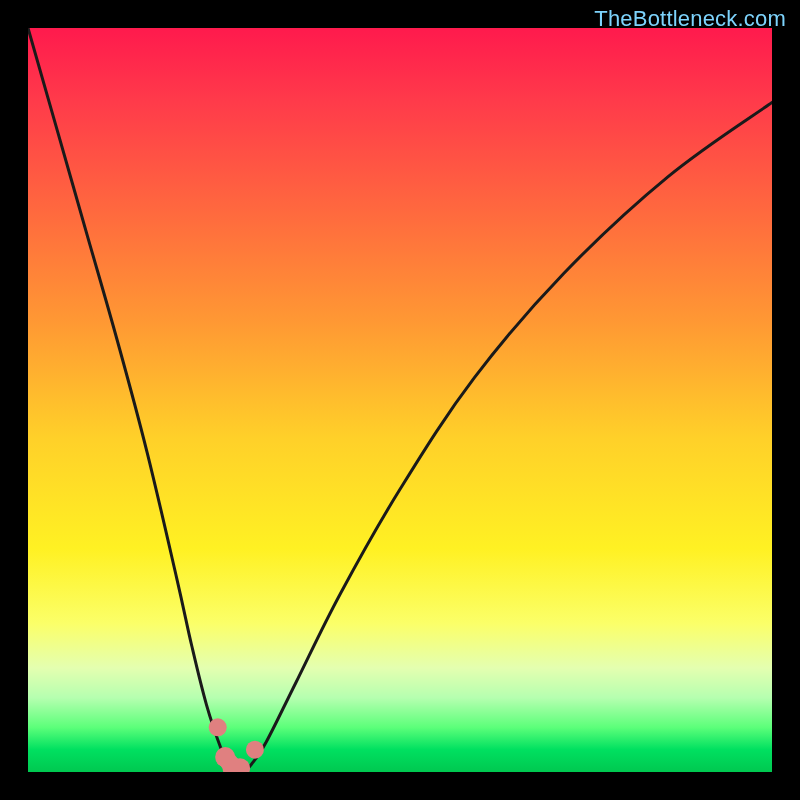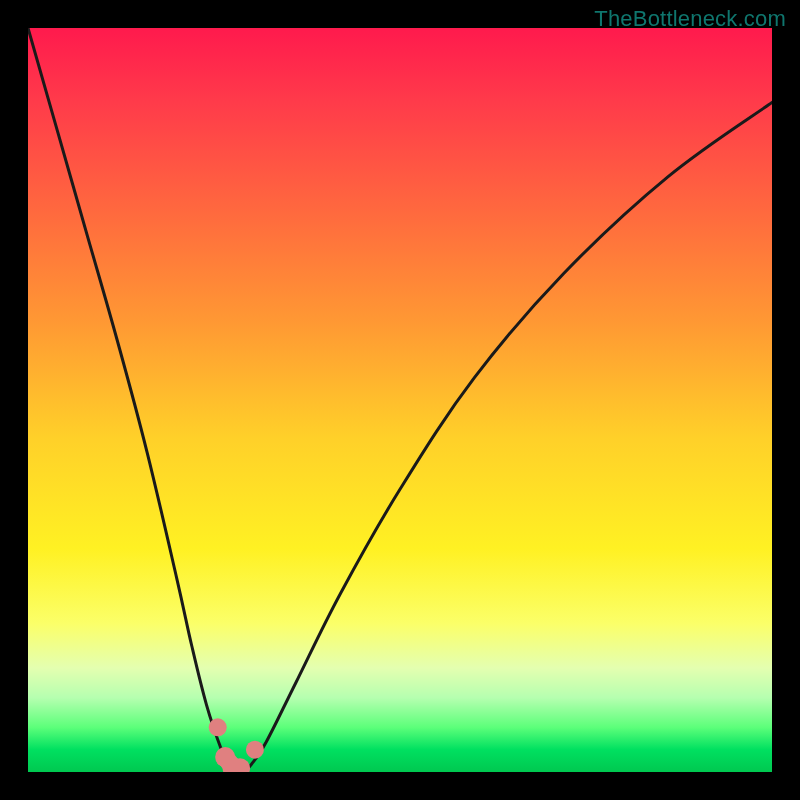--- a/index.html
+++ b/index.html
@@ -37,21 +37,21 @@
       #b6ffb0 90%,
       #5cff7a 94%,
       #00e060 97%,
       #00c850 100%
     );
   }
   .watermark {
     position: absolute;
     top: 6px;
     right: 14px;
-    color: #0f766e;
+    color: #7dd3fc;
     font-size: 22px;
     letter-spacing: 0.2px;
     font-weight: 500;
   }
   svg.curve {
     position: absolute;
     left: 0;
     top: 0;
     width: 744px;
     height: 744px;

